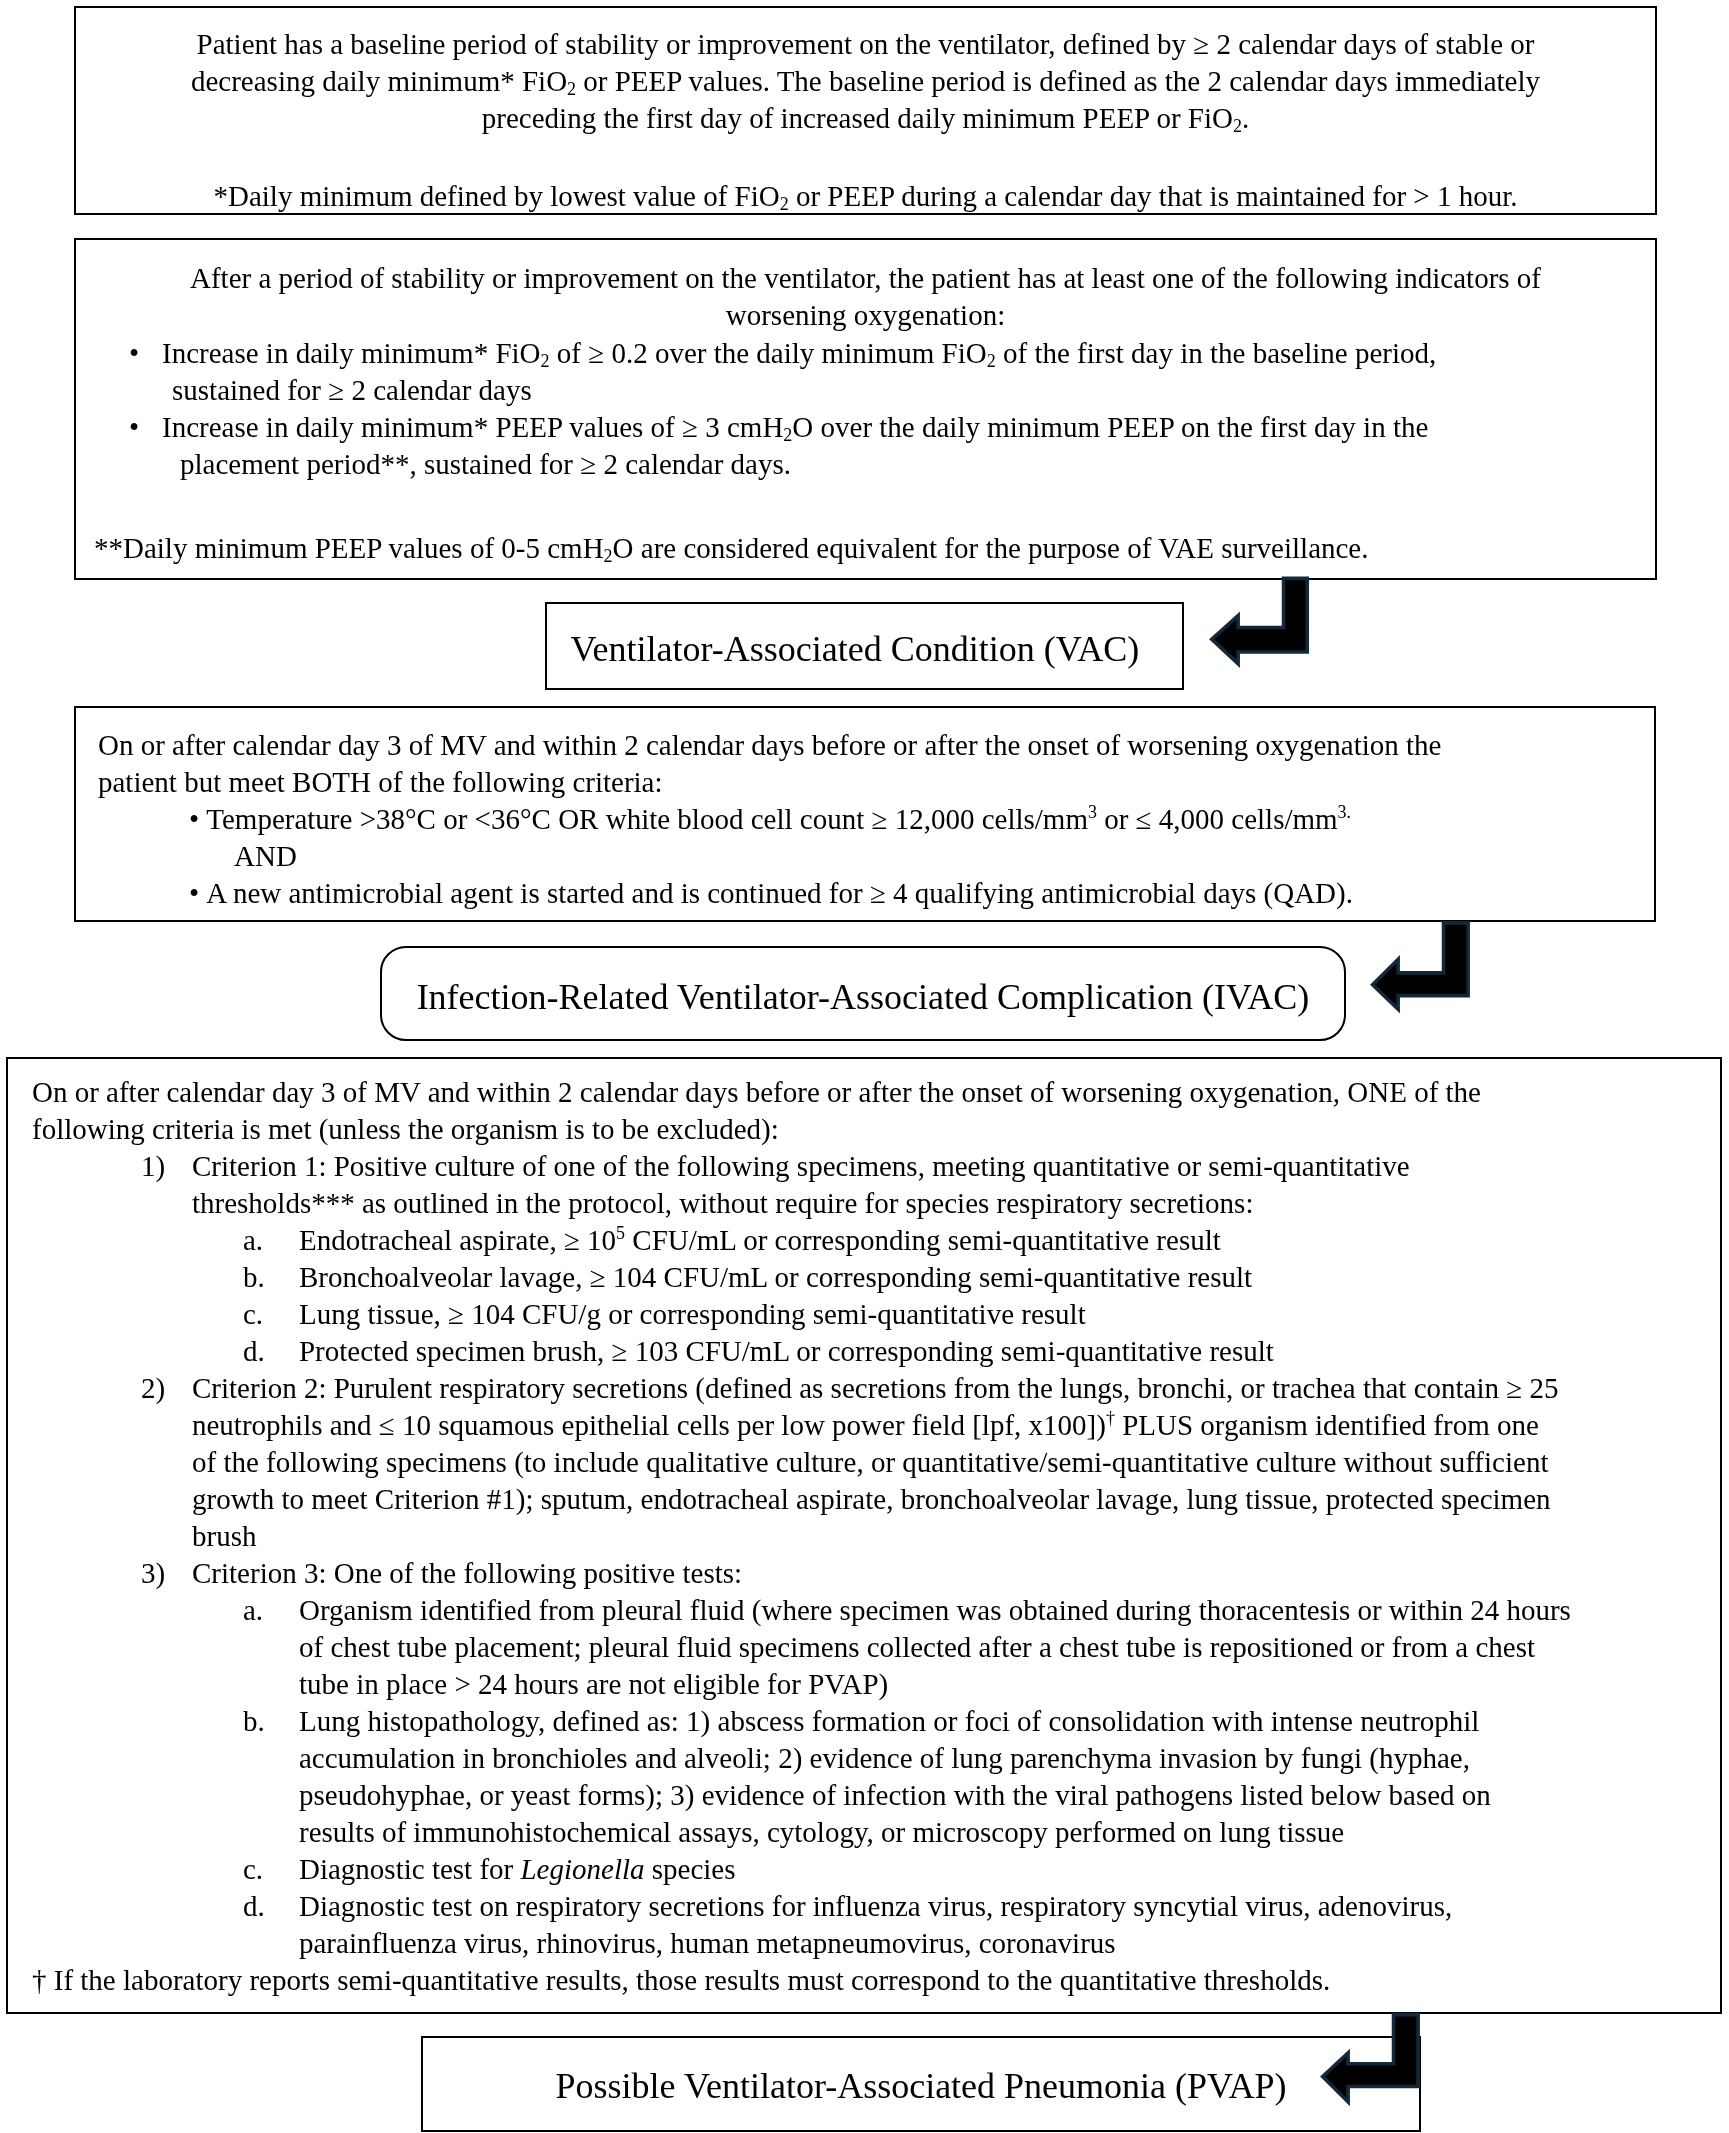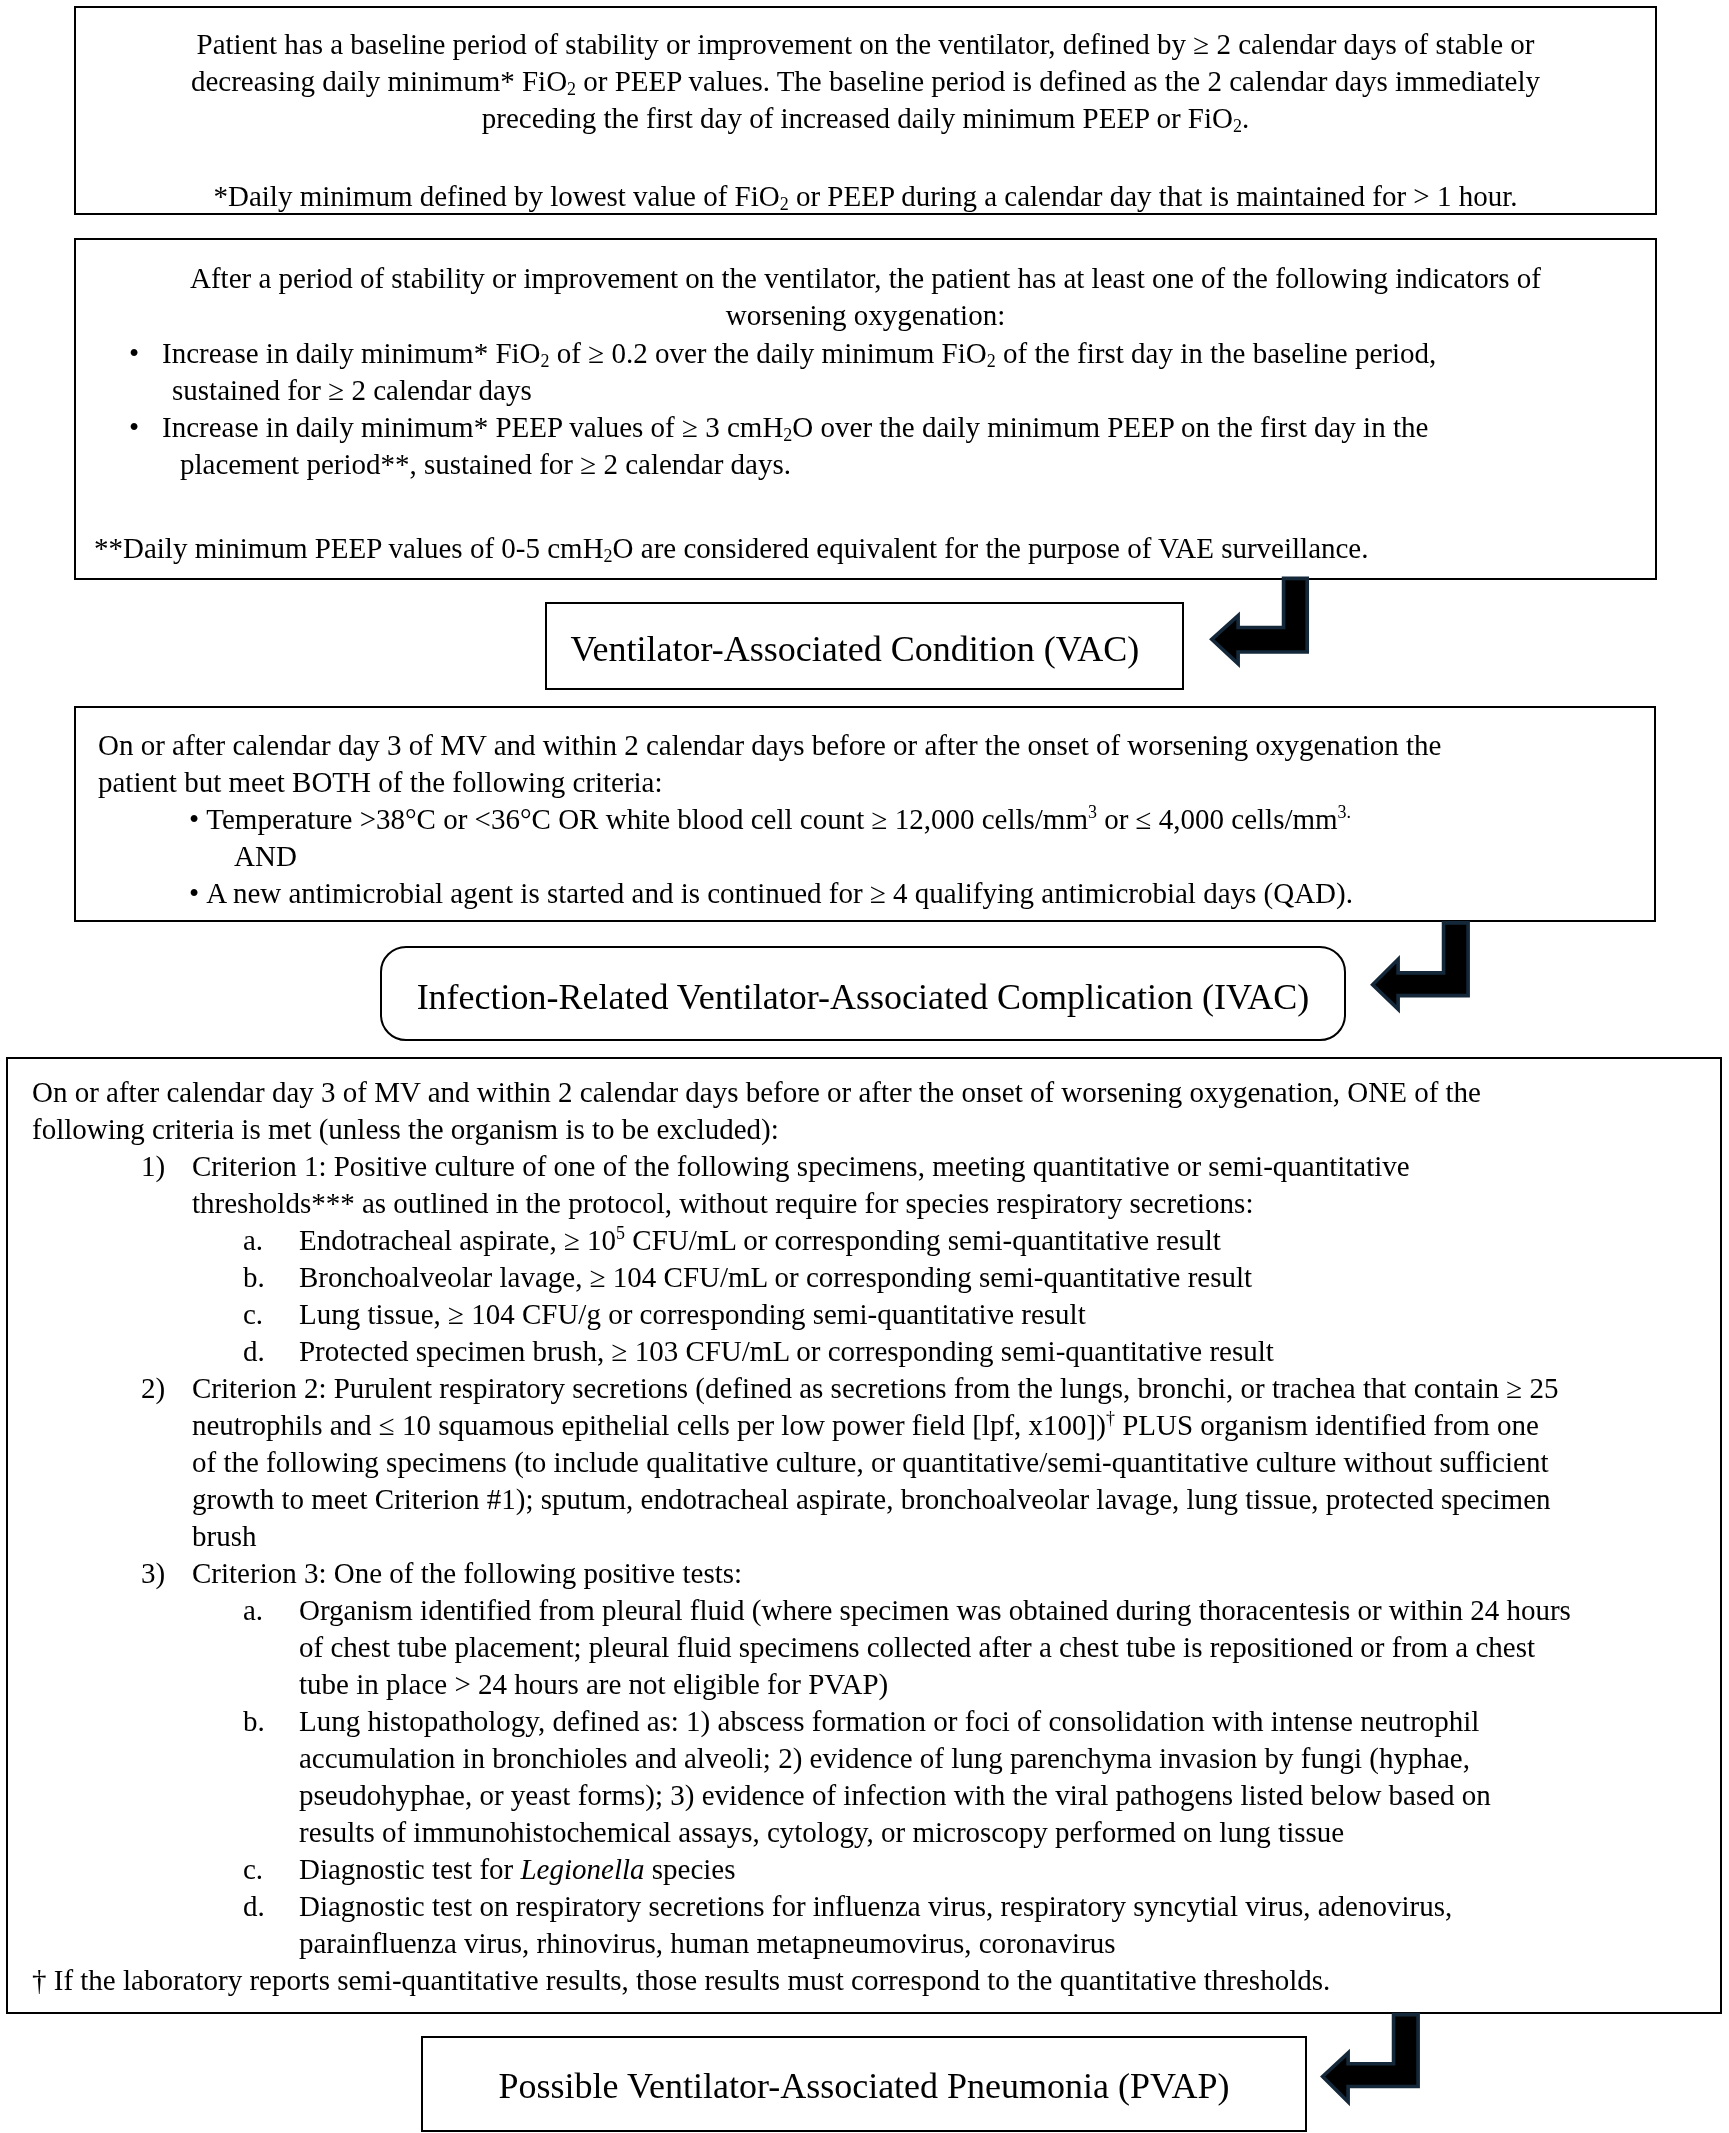--- a/index.html
+++ b/index.html
@@ -22,21 +22,21 @@
   #box2 .intro { position: absolute; left: 0; right: 0; top: 20px; }
   #box2 .bul { position: absolute; left: 53px; right: 18px; }
   #box2 .bul .dot { position: absolute; left: 0; width: 22px; }
   #box2 .bul .body { margin-left: 33px; }
   #box2 .fn { position: absolute; left: 18px; top: 290px; }
 
   .label-box { display: flex; align-items: center; }
   .label-box .lbl { font-size: 36px; white-space: nowrap; }
   #vac { left: 545px; top: 602px; width: 639px; height: 88px; padding-left: 23.6px; padding-top: 5.5px; }
   #ivac { left: 380px; top: 946px; width: 966px; height: 95px; justify-content: center; padding-top: 7.3px; border-radius: 26px; }
-  #pvap { left: 421px; top: 2036px; width: 886px; height: 96px; justify-content: center; padding-top: 3.6px; }
+  #pvap { left: 421px; top: 2036px; width: 1000px; height: 96px; justify-content: center; padding-top: 3.6px; }
 
   #box3 { left: 74px; top: 706px; width: 1582px; height: 216px; }
   #box3 .inner { position: absolute; left: 22px; top: 19px; right: 9px; }
   #box3 .b { padding-left: 91px; position: relative; }
   #box3 .b .dot { position: absolute; left: 91px; }
   #box3 .b .body { margin-left: 17.3px; }
   #box3 .and { padding-left: 136px; }
 
   #box4 { left: 6.4px; top: 1057px; width: 1716px; height: 957px; border-width: 2.7px; }
   #box4 .inner { position: absolute; left: 23.6px; top: 14.5px; right: 7.3px; }

